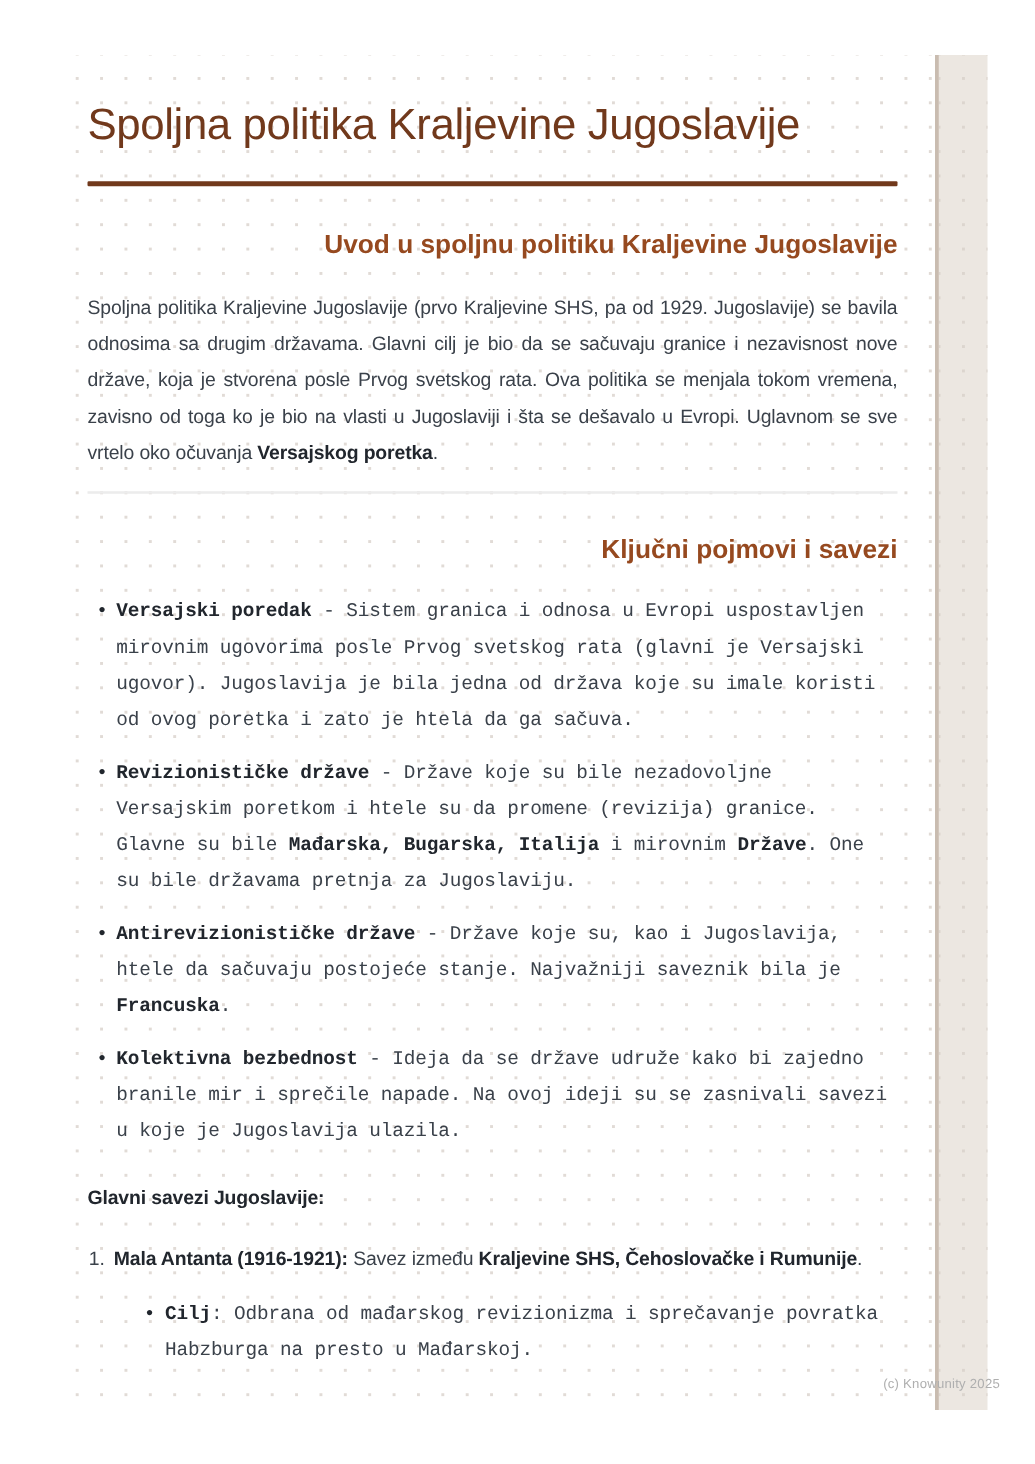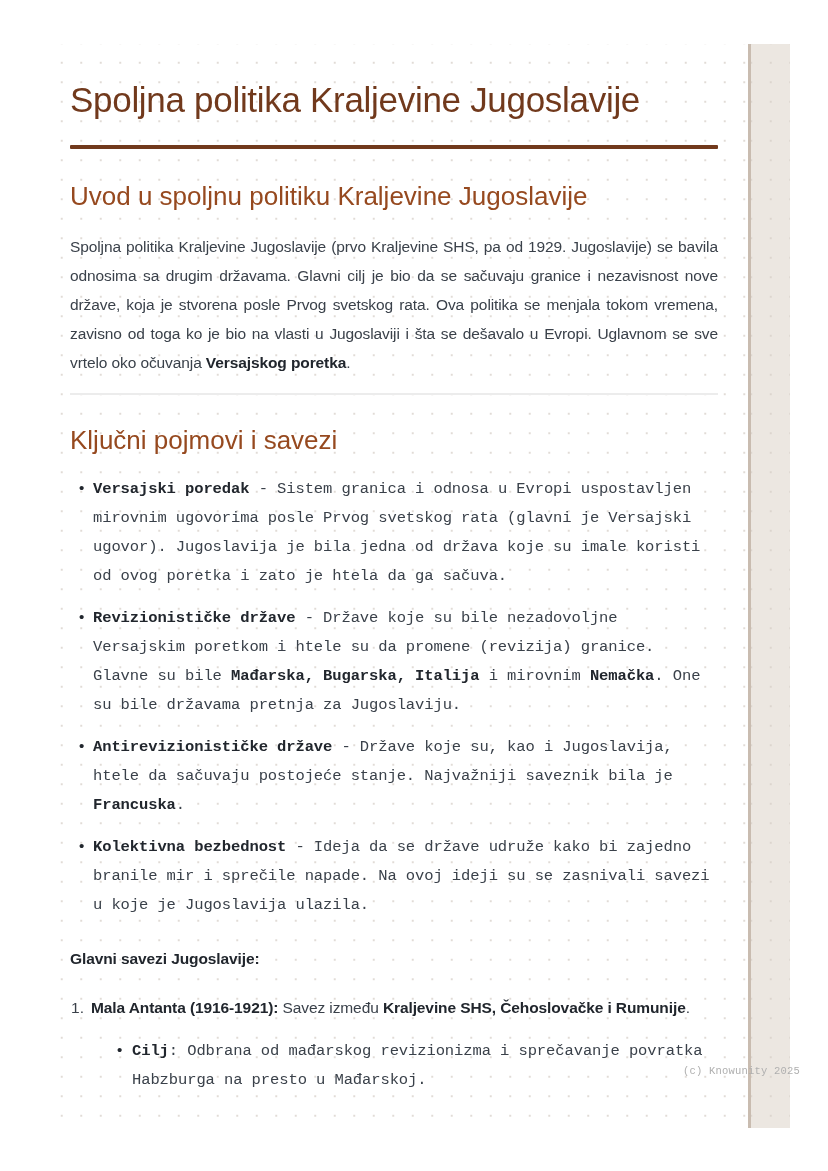--- a/index.html
+++ b/index.html
@@ -45,24 +45,25 @@
   }
   .title-rule {
     margin-top: 22px;
     width: 100%;
     height: 4px;
     background: #71391c;
     border-radius: 1px;
   }
   h2 {
     margin: 0;
-    font-size: 26px;
+    font-size: 21px;
     line-height: 26px;
-    font-weight: 400;
+    font-weight: 700;
     color: #96491f;
+    text-align: right;
   }
   .h2-intro { margin-top: 34px; }
   .h2-terms { margin-top: 32px; }
   .para {
     margin: 0;
     font-size: 15.5px;
     line-height: 29px;
     letter-spacing: -0.1px;
     color: #3a414a;
   }
@@ -114,27 +115,26 @@
   }
   .num-text { display: block; }
   ul.bullets.sub {
     margin-top: 15px;
     padding-left: 24px;
   }
   ul.bullets.sub > li { padding-left: 17px; }
   ul.bullets.sub > li::before { left: 0; }
   .footer {
     position: absolute;
-    top: 1065px;
+    top: 1101px;
     right: 28px;
     font-size: 10.5px;
     letter-spacing: 0.2px;
     color: #afafaf;
     z-index: 2;
-    font-family: Liberation Mono, monospace;
   }
 </style>
 </head>
 <body>
 
 <div class="sheet">
   <div class="spine"></div>
 
   <div class="content">
     <h1>Spoljna politika Kraljevine Jugoslavije</h1>
@@ -145,21 +145,21 @@
       <p class="para justify intro-para"><span>Spoljna politika Kraljevine Jugoslavije (prvo Kraljevine SHS, pa od 1929. Jugoslavije) se bavila odnosima sa drugim državama. Glavni cilj je bio da se sačuvaju granice i nezavisnost nove države, koja je stvorena posle Prvog svetskog rata. Ova politika se menjala tokom vremena, zavisno od toga ko je bio na vlasti u Jugoslaviji i šta se dešavalo u Evropi. Uglavnom se sve vrtelo oko očuvanja </span><b>Versajskog poretka</b><span>.</span></p>
     </section>
 
     <div class="divider"></div>
 
     <section>
       <h2 class="h2-terms">Ključni pojmovi i savezi</h2>
 
       <ul class="bullets">
         <li class="para"><b>Versajski poredak</b><span> - Sistem granica i odnosa u Evropi uspostavljen mirovnim ugovorima posle Prvog svetskog rata (glavni je Versajski ugovor). Jugoslavija je bila jedna od država koje su imale koristi od ovog poretka i zato je htela da ga sačuva.</span></li>
-        <li class="para"><b>Revizionističke države</b><span> - Države koje su bile nezadovoljne Versajskim poretkom i htele su da promene (revizija) granice. Glavne su bile </span><b>Mađarska, Bugarska, Italija</b><span> i mirovnim </span><b>Nemačka</b><span>. One su bile državama pretnja za Jugoslaviju.</span></li>
+        <li class="para"><b>Revizionističke države</b><span> - Države koje su bile nezadovoljne Versajskim poretkom i htele su da promene (revizija) granice. Glavne su bile </span><b>Mađarska, Bugarska, Italija</b><span> i mirovnim </span><b>Države</b><span>. One su bile državama pretnja za Jugoslaviju.</span></li>
         <li class="para"><b>Antirevizionističke države</b><span> - Države koje su, kao i Jugoslavija, htele da sačuvaju postojeće stanje. Najvažniji saveznik bila je </span><b>Francuska</b><span>.</span></li>
         <li class="para"><b>Kolektivna bezbednost</b><span> - Ideja da se države udruže kako bi zajedno branile mir i sprečile napade. Na ovoj ideji su se zasnivali savezi u koje je Jugoslavija ulazila.</span></li>
       </ul>
 
       <p class="para subhead">Glavni savezi Jugoslavije:</p>
 
       <ol class="numbered">
         <li>
           <span class="para justify num-text"><b>Mala Antanta (1916-1921):</b><span> Savez između </span><b>Kraljevine SHS, Čehoslovačke i Rumunije</b><span>.</span></span>
           <ul class="bullets sub">

